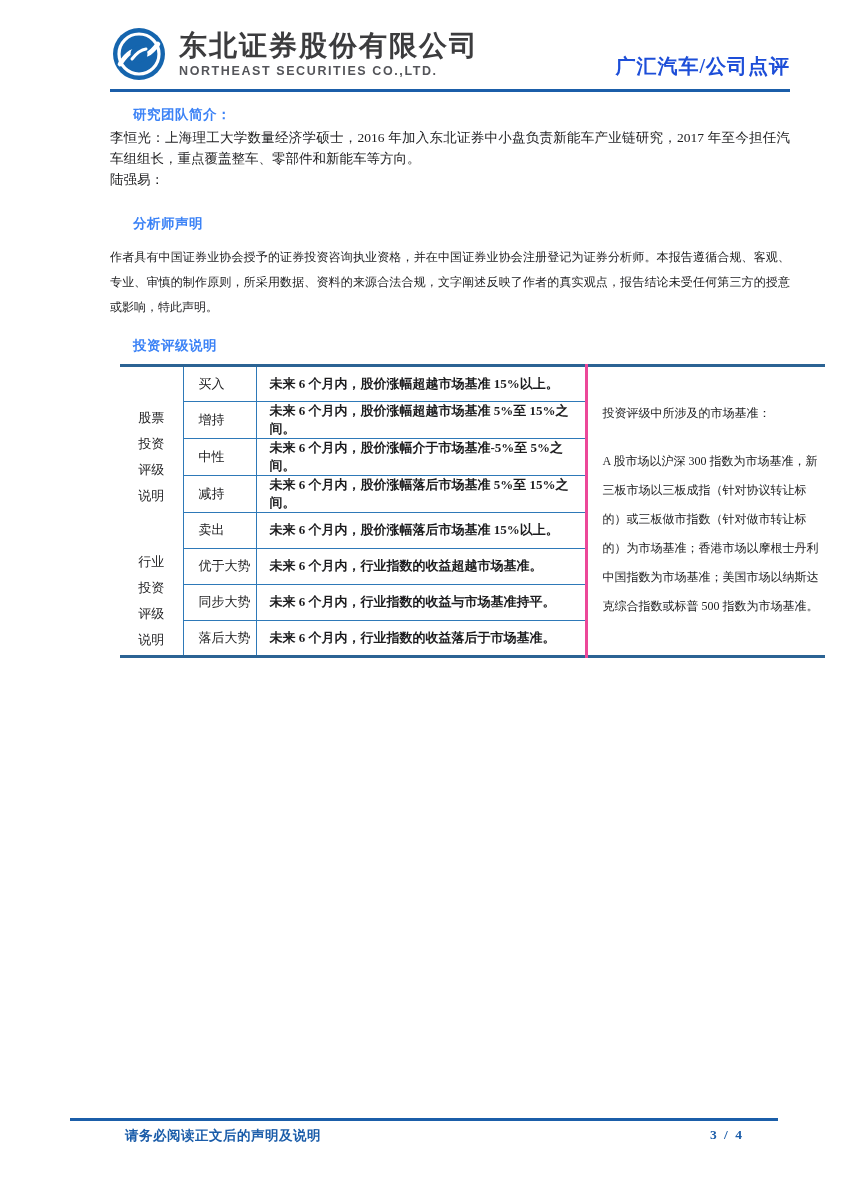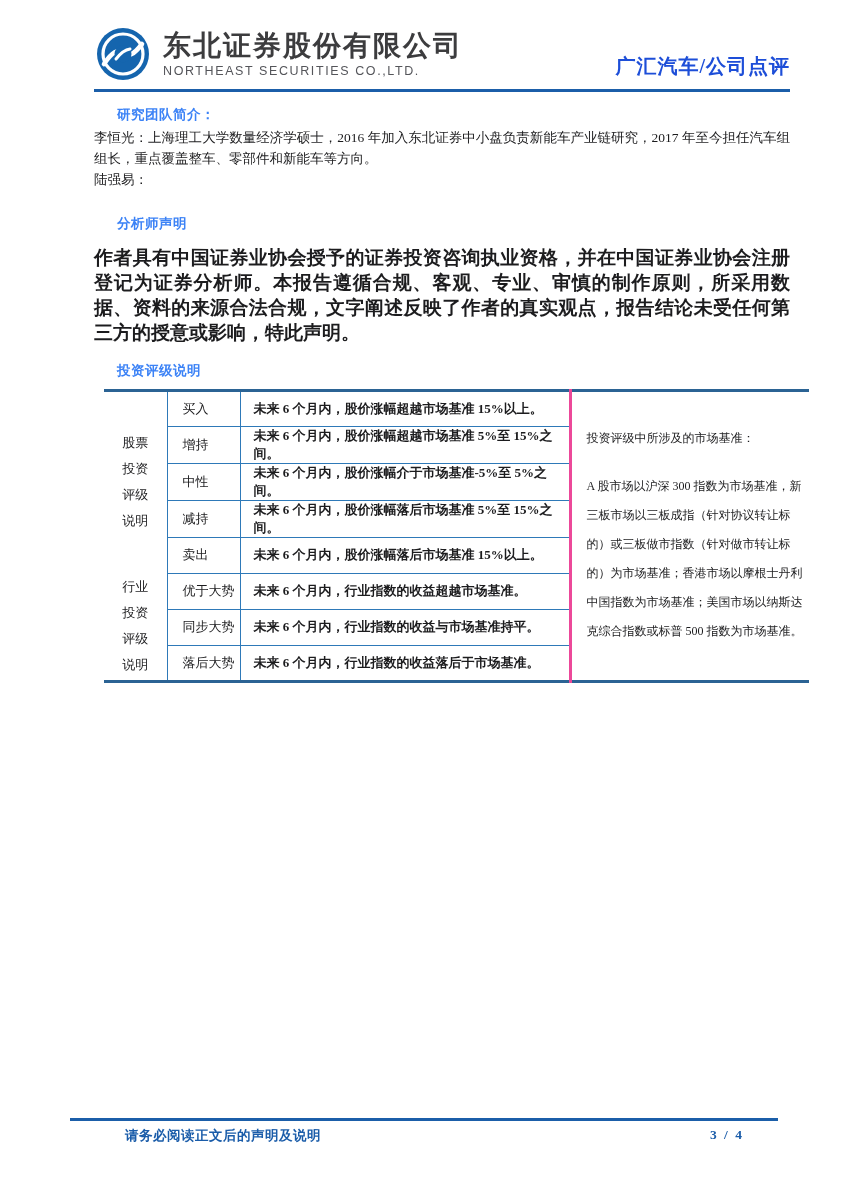--- a/index.html
+++ b/index.html
@@ -5,54 +5,54 @@
   * { margin: 0; padding: 0; box-sizing: border-box; }
   html, body { background: #ffffff; }
   body {
     width: 849px;
     height: 1200px;
     position: relative;
     font-family: "Liberation Serif", "DejaVu Serif", serif;
     color: #1c1c1e;
     overflow: hidden;
   }
-  .page { position: absolute; inset: 0; padding: 26px 59px 0 94px; }
+  .page { position: absolute; inset: 0; padding: 26px 59px 0 94px; margin-left: 16px; }
 
   
   .header { display: flex; align-items: flex-end; }
   .brand { display: flex; align-items: center; gap: 11px; }
   .logo-wrap { width: 58px; height: 56px; flex: 0 0 auto; }
   .names { display: flex; flex-direction: column; }
   .company-cn {
     font-size: 28px; font-weight: bold; color: #3c3c3e;
     letter-spacing: 2px; line-height: 30px;
     font-family: "Liberation Sans", "DejaVu Sans", sans-serif;
   }
   .company-en {
-    font-size: 12.5px; font-weight: normal; color: #54555a;
+    font-size: 12.5px; font-weight: bold; color: #54555a;
     letter-spacing: 1.6px; margin-top: 3px;
     font-family: "Liberation Sans", "DejaVu Sans", sans-serif;
   }
   .report-tag {
     margin-left: auto; font-size: 20px; font-weight: bold;
     color: #1d4ed8; padding-bottom: 2px; letter-spacing: 1px;
   }
   .header-rule { border-bottom: 3px solid #1b5ea9; margin-top: 7px; }
 
   
   .sec-heading {
     font-weight: bold; font-size: 13.5px; margin-left: 23px;
     letter-spacing: 0.5px; color: #3b82f6;
   }
   .team { margin-top: 14px; }
   .team-intro { font-size: 13.5px; line-height: 20.5px; margin-top: 4px; text-align: justify; }
   .team-member2 { font-size: 13.5px; line-height: 20.5px; margin-top: 1px; }
 
   .analyst { margin-top: 24px; }
-  .analyst-body { font-size: 19px; line-height: 25px; margin-top: 12px; text-align: justify; font-weight: bold; }
+  .analyst-body { font-size: 12px; line-height: 25px; margin-top: 12px; text-align: justify; }
 
   .rating { margin-top: 17px; }
 
   
   table.rating-table {
     border-collapse: collapse;
     margin: 9px 0 0 10px;
     width: 705px;
     table-layout: fixed;
     border-top: 3px solid #2b6394;

